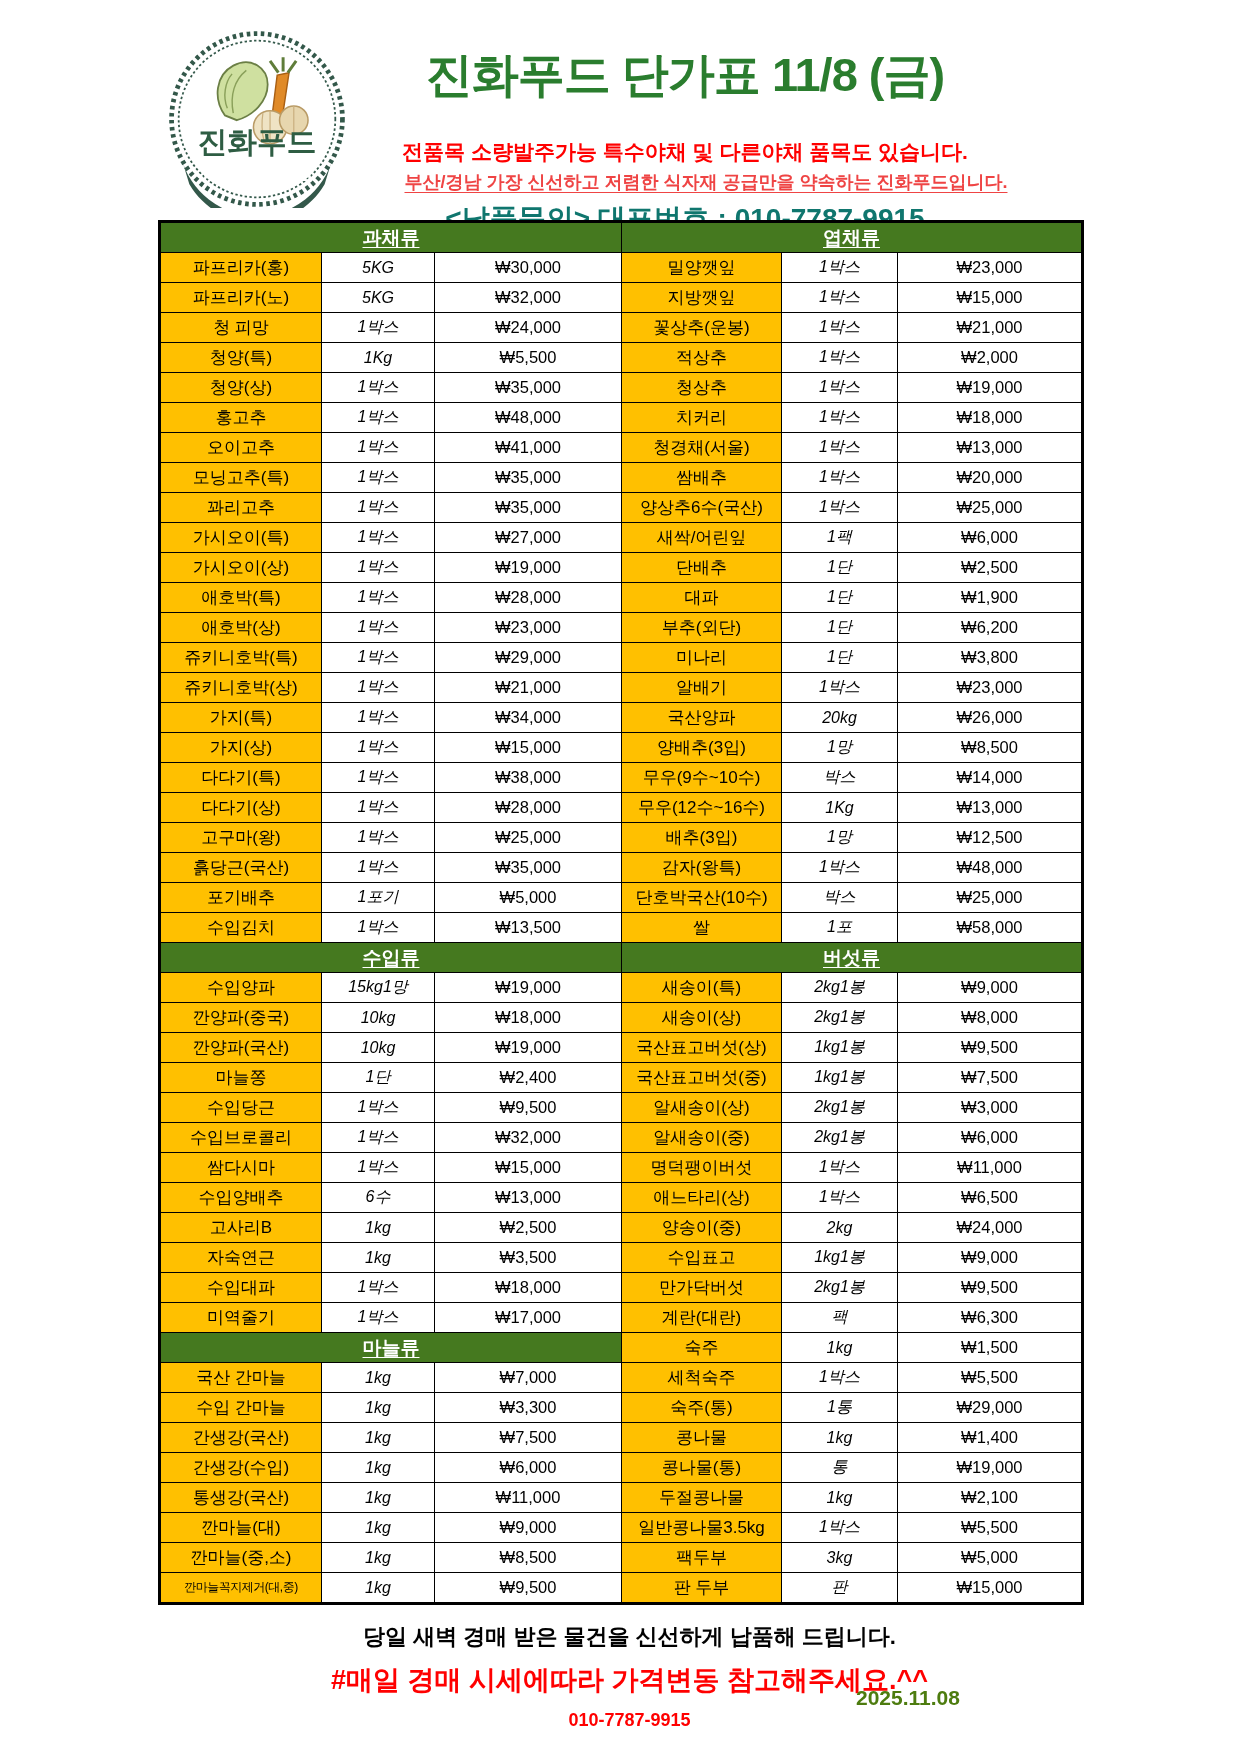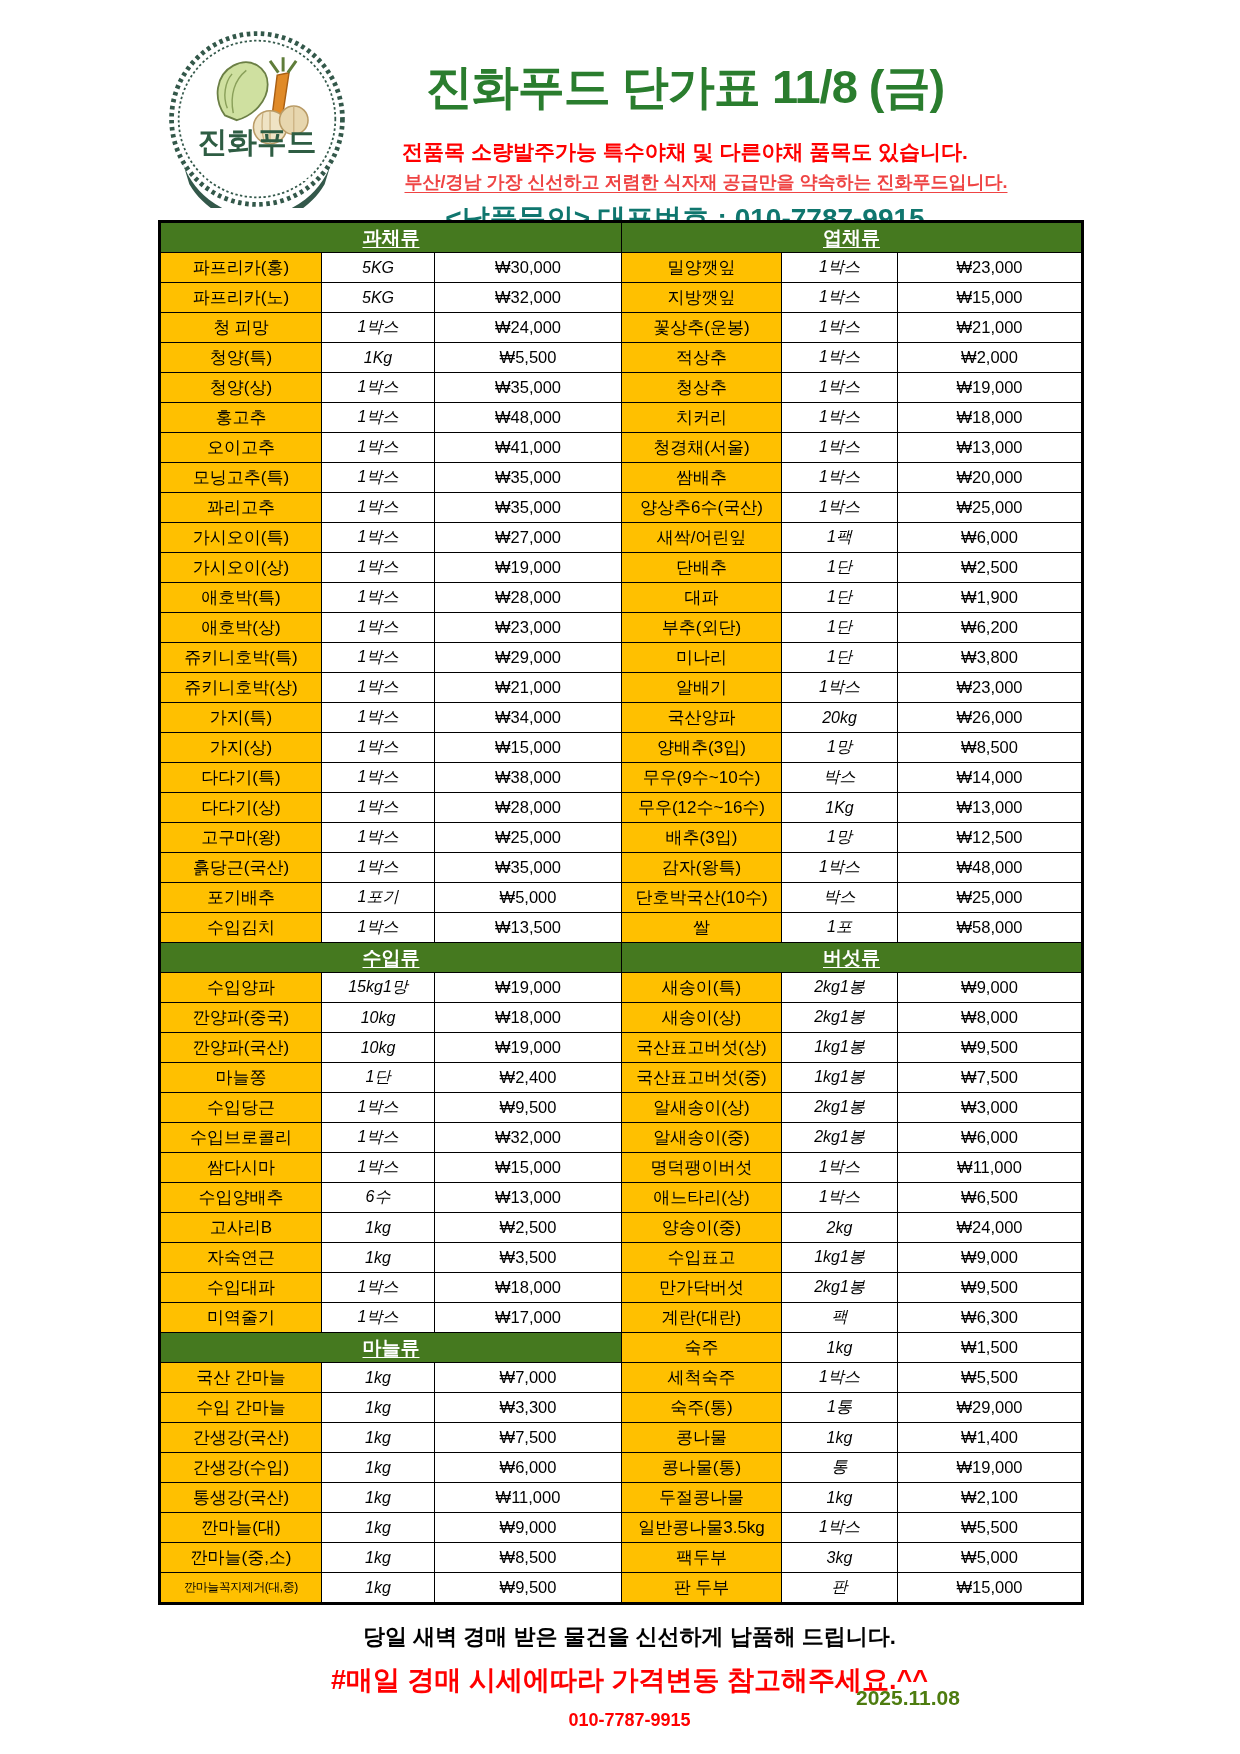--- a/index.html
+++ b/index.html
@@ -4,21 +4,21 @@
 <style>
   html,body{margin:0;padding:0;background:#888;}
   .page{position:relative;width:1240px;height:1754px;background:#ffffff;margin:0 auto;
         font-family:"Liberation Sans","DejaVu Sans",sans-serif;color:#000;overflow:hidden;}
 
   
   .hdr{position:absolute;left:0;top:0;width:100%;height:232px;}
   .logo{position:absolute;left:168px;top:30px;width:178px;height:178px;}
   .logo svg{width:100%;height:100%;}
   .hdr-text{position:absolute;left:375px;top:44px;width:620px;text-align:center;}
-  .title{font-size:47px;font-weight:bold;color:#2a7d2e;letter-spacing:-1px;white-space:nowrap;margin:12px;}
+  .title{font-size:47px;font-weight:bold;color:#2a7d2e;letter-spacing:-1px;white-space:nowrap;margin:0;}
   .notice1{position:absolute;left:0;top:94px;width:100%;font-size:21px;font-weight:bold;color:#ff0000;white-space:nowrap;}
   .notice2{position:absolute;left:0;top:126px;width:100%;font-size:18px;font-weight:bold;color:#ef4444;
            text-decoration:underline;text-underline-offset:4px;white-space:nowrap;margin-left:21px;}
   .contact{position:absolute;left:0;top:156px;width:100%;font-size:28px;font-weight:bold;color:#0f766e;white-space:nowrap;}
 
   
   table.price{position:absolute;left:158px;top:220px;width:923px;border-collapse:collapse;
               table-layout:fixed;border:3px solid #000;}
   table.price td{border:1px solid #000;height:29px;padding:0 2px;text-align:center;vertical-align:middle;
                  overflow:hidden;white-space:nowrap;}

